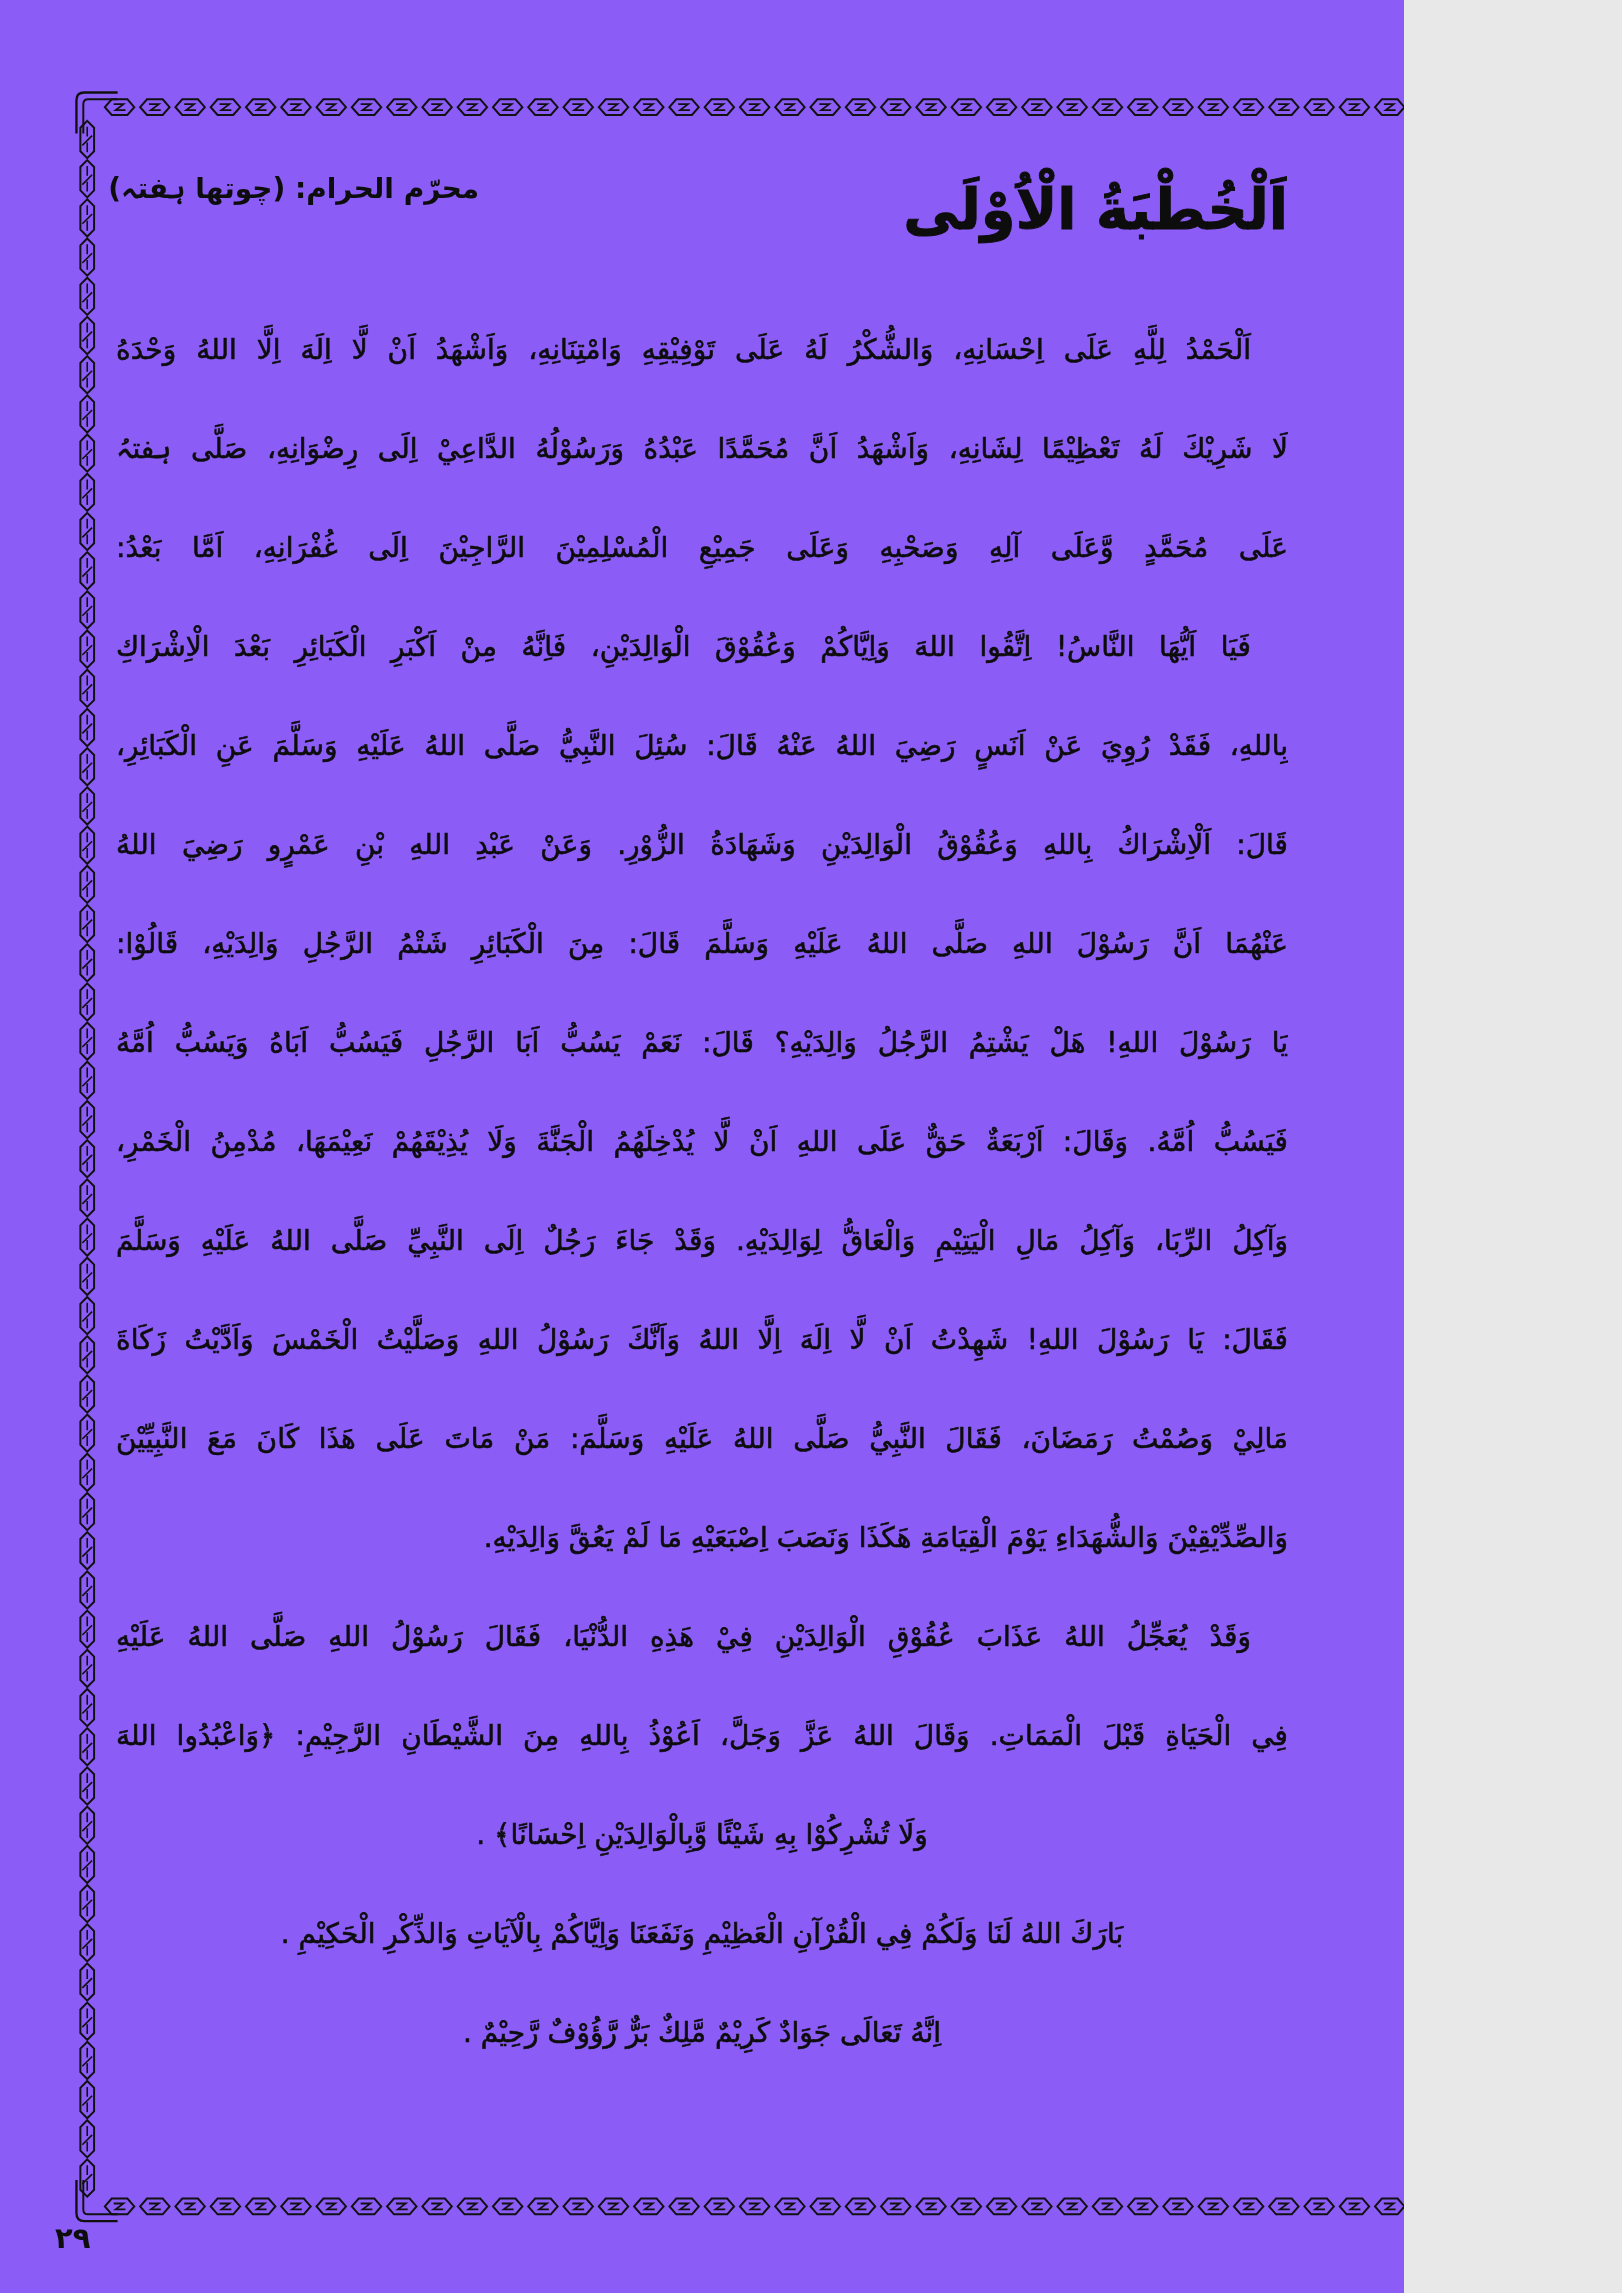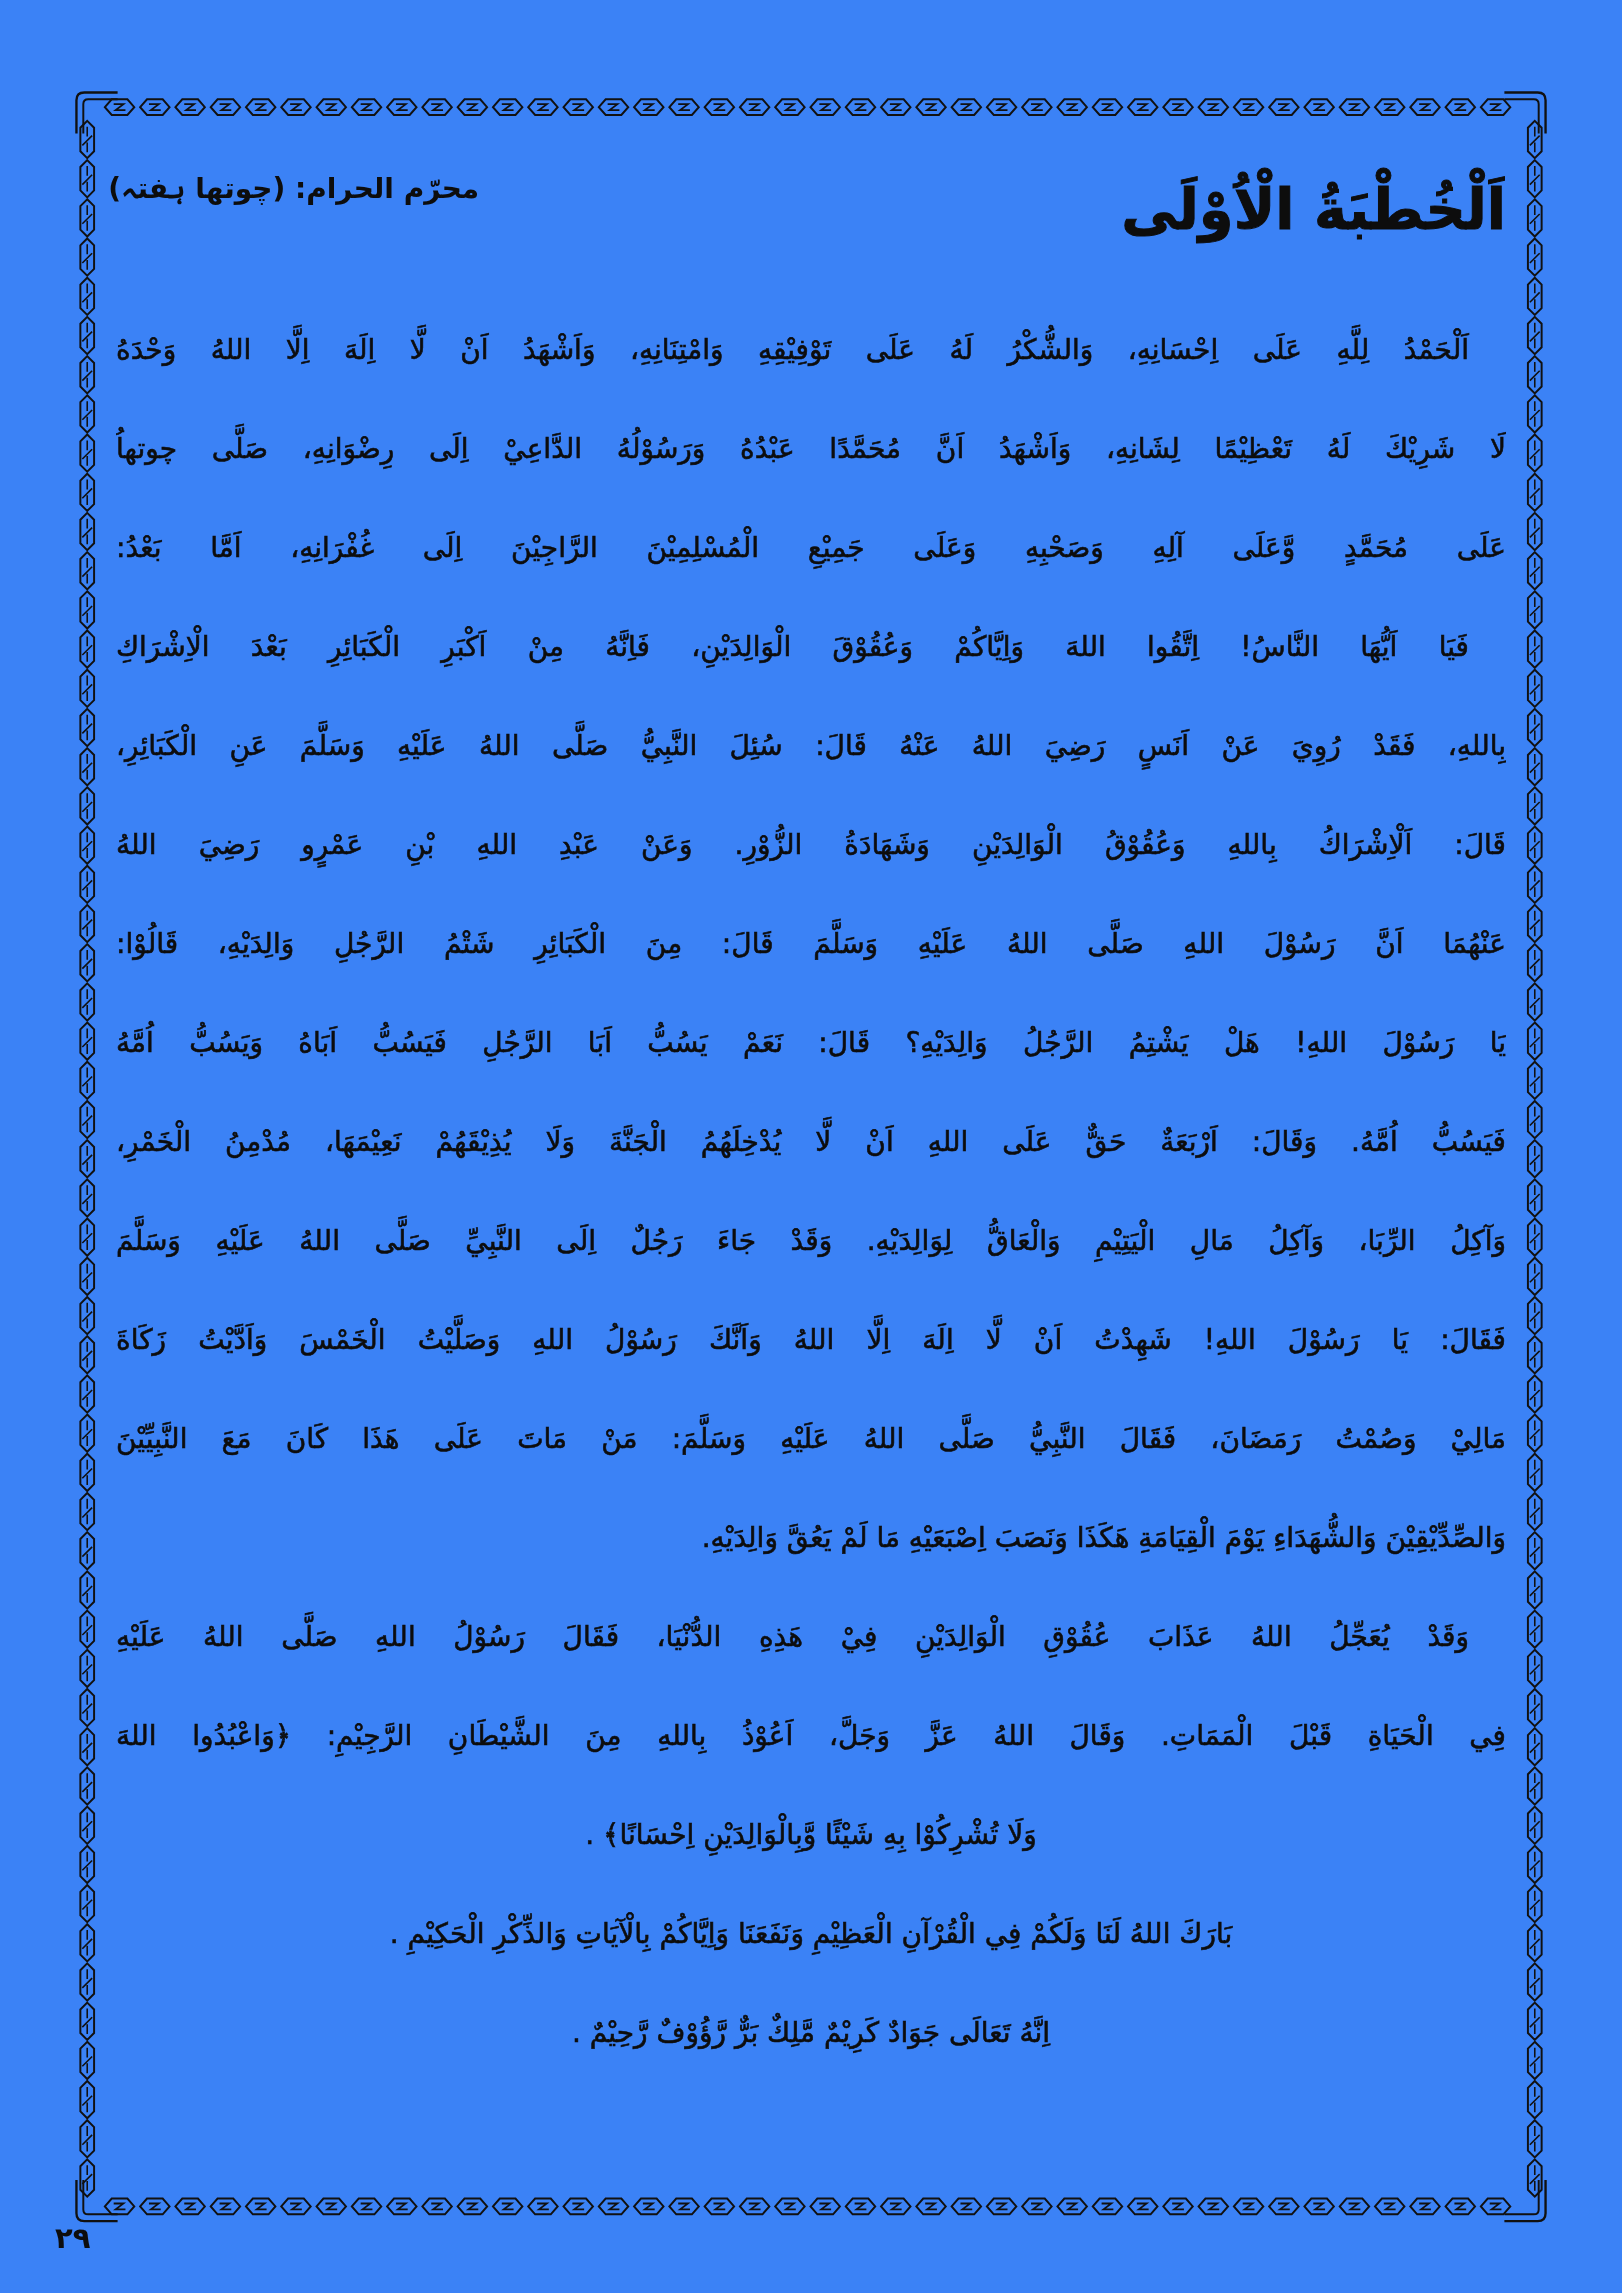--- a/index.html
+++ b/index.html
@@ -1,19 +1,19 @@
 <!DOCTYPE html>
 <html lang="ar"><head>
 <meta charset="utf-8">
 <style>
   html,body{margin:0;padding:0;background:#e8e8e8;}
   .page{
     position:relative;
-    width:1622px;height:2294px;
-    background:#3b82f6;
+    width:1404px;height:2294px;
+    background:#8b5cf6;
     overflow:hidden;
     font-family:"DejaVu Sans",sans-serif;
     color:#0d0d0d;
   }
   .frame{position:absolute;left:0;top:0;pointer-events:none;}
   .content{
     position:absolute;
     left:116px;right:116px;top:125px;height:2062px;
     direction:rtl;
   }
@@ -271,21 +271,21 @@
 
   <div class="content">
 
     <div class="header">
       <div class="month-note">محرّم الحرام: (چوتھا ہفتہ)</div>
       <div class="page-title">اَلْخُطْبَةُ الْاُوْلَى</div>
     </div>
 
     <div class="body-lines">
       <div class="line indent">اَلْحَمْدُ لِلَّهِ عَلَى اِحْسَانِهِ، وَالشُّكْرُ لَهُ عَلَى تَوْفِيْقِهِ وَامْتِنَانِهِ، وَاَشْهَدُ اَنْ لَّا اِلَهَ اِلَّا اللهُ وَحْدَهُ</div>
-      <div class="line">لَا شَرِيْكَ لَهُ تَعْظِيْمًا لِشَانِهِ، وَاَشْهَدُ اَنَّ مُحَمَّدًا عَبْدُهُ وَرَسُوْلُهُ الدَّاعِيْ اِلَى رِضْوَانِهِ، صَلَّى چوتھاُ</div>
+      <div class="line">لَا شَرِيْكَ لَهُ تَعْظِيْمًا لِشَانِهِ، وَاَشْهَدُ اَنَّ مُحَمَّدًا عَبْدُهُ وَرَسُوْلُهُ الدَّاعِيْ اِلَى رِضْوَانِهِ، صَلَّى ہفتہُ</div>
       <div class="line">عَلَى مُحَمَّدٍ وَّعَلَى آلِهِ وَصَحْبِهِ وَعَلَى جَمِيْعِ الْمُسْلِمِيْنَ الرَّاجِيْنَ اِلَى غُفْرَانِهِ، اَمَّا بَعْدُ:</div>
       <div class="line indent">فَيَا اَيُّهَا النَّاسُ! اِتَّقُوا اللهَ وَاِيَّاكُمْ وَعُقُوْقَ الْوَالِدَيْنِ، فَاِنَّهُ مِنْ اَكْبَرِ الْكَبَائِرِ بَعْدَ الْاِشْرَاكِ</div>
       <div class="line">بِاللهِ، فَقَدْ رُوِيَ عَنْ اَنَسٍ رَضِيَ اللهُ عَنْهُ قَالَ: سُئِلَ النَّبِيُّ صَلَّى اللهُ عَلَيْهِ وَسَلَّمَ عَنِ الْكَبَائِرِ،</div>
       <div class="line">قَالَ: اَلْاِشْرَاكُ بِاللهِ وَعُقُوْقُ الْوَالِدَيْنِ وَشَهَادَةُ الزُّوْرِ. وَعَنْ عَبْدِ اللهِ بْنِ عَمْرٍو رَضِيَ اللهُ</div>
       <div class="line">عَنْهُمَا اَنَّ رَسُوْلَ اللهِ صَلَّى اللهُ عَلَيْهِ وَسَلَّمَ قَالَ: مِنَ الْكَبَائِرِ شَتْمُ الرَّجُلِ وَالِدَيْهِ، قَالُوْا:</div>
       <div class="line">يَا رَسُوْلَ اللهِ! هَلْ يَشْتِمُ الرَّجُلُ وَالِدَيْهِ؟ قَالَ: نَعَمْ يَسُبُّ اَبَا الرَّجُلِ فَيَسُبُّ اَبَاهُ وَيَسُبُّ اُمَّهُ</div>
       <div class="line">فَيَسُبُّ اُمَّهُ. وَقَالَ: اَرْبَعَةٌ حَقٌّ عَلَى اللهِ اَنْ لَّا يُدْخِلَهُمُ الْجَنَّةَ وَلَا يُذِيْقَهُمْ نَعِيْمَهَا، مُدْمِنُ الْخَمْرِ،</div>
       <div class="line">وَآكِلُ الرِّبَا، وَآكِلُ مَالِ الْيَتِيْمِ وَالْعَاقُّ لِوَالِدَيْهِ. وَقَدْ جَاءَ رَجُلٌ اِلَى النَّبِيِّ صَلَّى اللهُ عَلَيْهِ وَسَلَّمَ</div>
       <div class="line">فَقَالَ: يَا رَسُوْلَ اللهِ! شَهِدْتُ اَنْ لَّا اِلَهَ اِلَّا اللهُ وَاَنَّكَ رَسُوْلُ اللهِ وَصَلَّيْتُ الْخَمْسَ وَاَدَّيْتُ زَكَاةَ</div>
       <div class="line">مَالِيْ وَصُمْتُ رَمَضَانَ، فَقَالَ النَّبِيُّ صَلَّى اللهُ عَلَيْهِ وَسَلَّمَ: مَنْ مَاتَ عَلَى هَذَا كَانَ مَعَ النَّبِيِّيْنَ</div>

